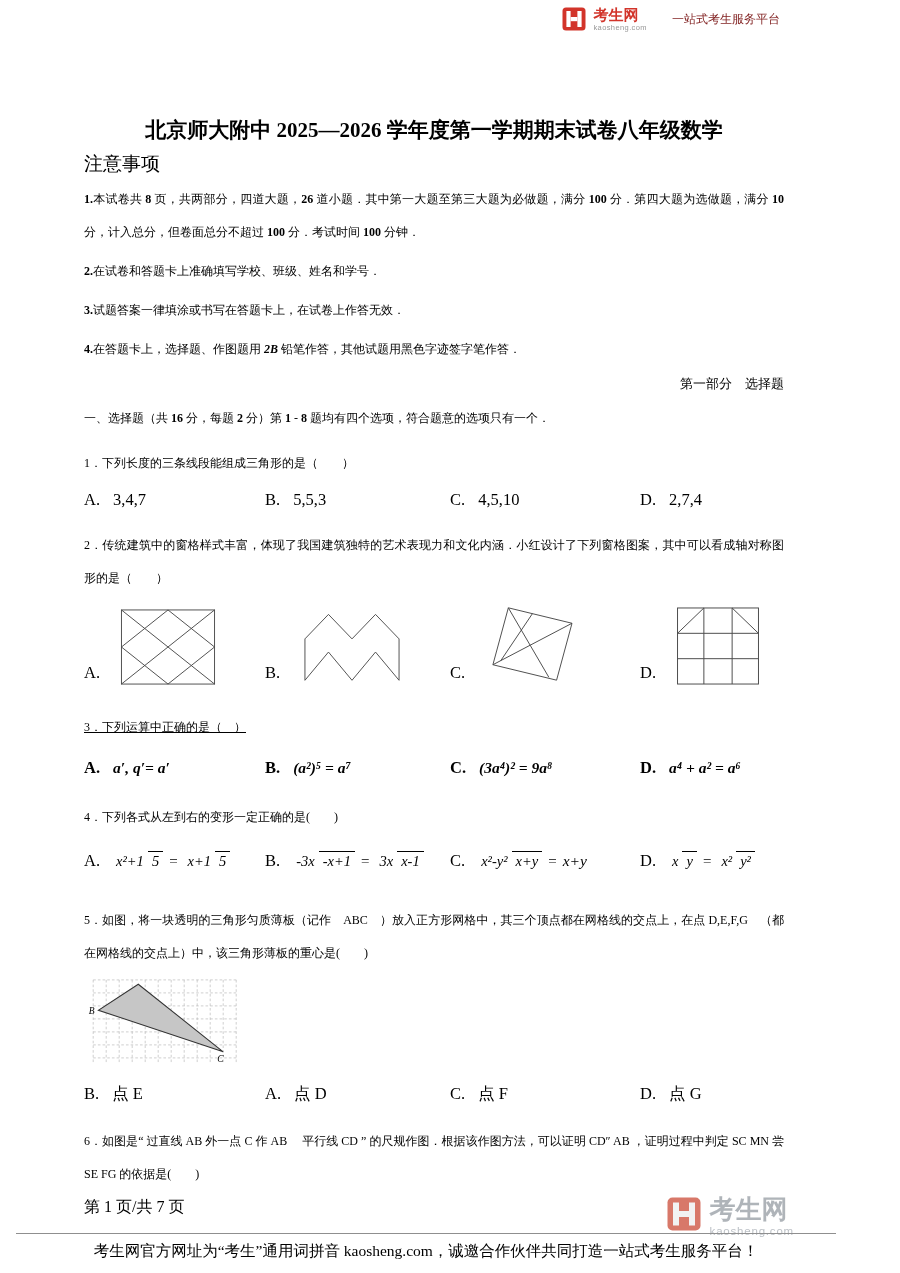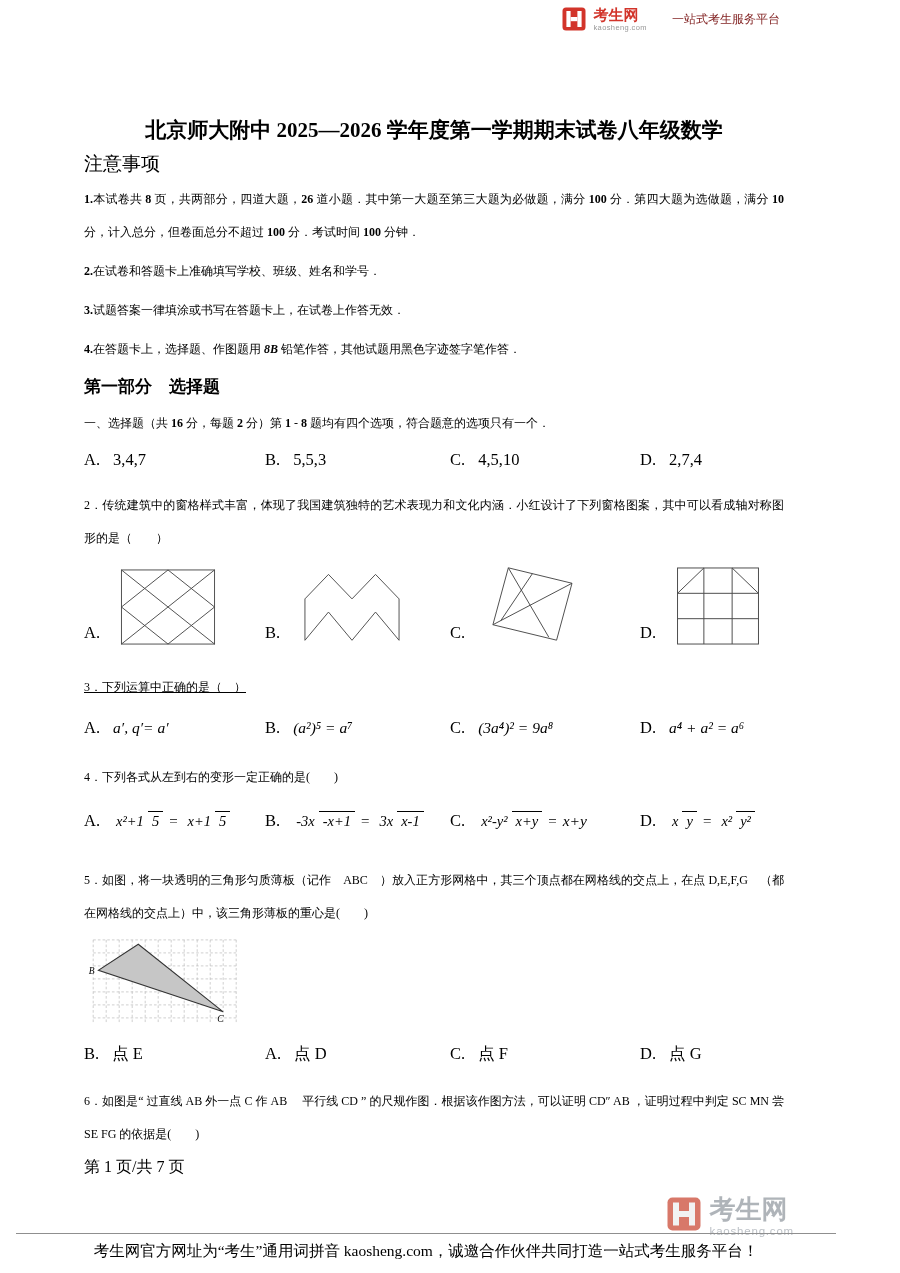--- a/index.html
+++ b/index.html
@@ -16,21 +16,21 @@
   .brand-name { font-family: "Liberation Sans", sans-serif; font-weight: bold; font-size: 15px; color: #d2342a; }
   .brand-domain { font-family: "Liberation Sans", sans-serif; font-size: 7.5px; color: #999; letter-spacing: .4px; margin-top: 2px; }
   .brand-tagline { font-family: "Liberation Sans", sans-serif; font-size: 12px; color: #7f1d1d; margin-left: 18px; }
 
   .content { padding: 0 52px 0 84px; }
   .title { margin: 116px 0 0; text-align: center; font-size: 21px; font-weight: bold; }
   .notice-head { margin: 7px 0 0; font-size: 19px; }
   .para { margin: 6px 0 0; font-size: 12px; line-height: 33px; text-align: justify; }
   .seg-bold { font-weight: bold; }
   .seg-italic { font-style: italic; }
-  .part-head { margin: 9px 0 0; font-size: 17px; text-align: left; font-weight: bold; }
+  .part-head { margin: 9px 0 0; font-size: 13px; text-align: right; }
 
   .opts-row {
     display: grid; grid-template-columns: 181px 185px 190px auto;
     margin-top: 5px; font-size: 16.5px; line-height: 30px; align-items: center;
   }
   .opt { white-space: nowrap; }
   .ol { margin-right: 13px; }
   .fml { font-style: italic; font-size: 15.5px; }
 
   .figure-row { display: grid; grid-template-columns: 181px 185px 190px auto; margin-top: 8px; align-items: end; }
@@ -48,21 +48,21 @@
   .fr-den { border-top: 1px solid #000; }
   .eq { margin: 0 6px; font-size: 15px; }
   .rplain { font-style: italic; font-size: 15.5px; }
 
   .tri-figure { margin: 8px 0 0 4px; }
   .fig-label { font-size: 11px; font-style: italic; fill: #000; font-family: "Liberation Serif", serif; }
 
   [data-name="question-1-text"] { margin-top: 12px; }
   [data-name="question-2-text"] { margin-top: 14px; }
   [data-name="question-3-text"] { margin-top: 26px; text-decoration: underline; }
-  [data-name="question-3-options"] { margin-top: 9px; }
+  [data-name="question-3-options"] { margin-top: 9px; font-weight: bold; }
   [data-name="question-4-text"]  { margin-top: 18px; }
   [data-name="question-5-text"]  { margin-top: 28px; }
   [data-name="question-5-options"] { margin-top: 10px; }
   [data-name="question-6-text"]  { margin-top: 16px; }
   [data-name="section1-heading"] { margin-top: 9px; }
 
   .page-num { margin-top: 6px; text-align: left; font-size: 16px; }
 
   .watermark { position: absolute; right: 42px; bottom: 36px; display: flex; align-items: center; gap: 9px; opacity: .92; }
   .wm-col { display: flex; flex-direction: column; align-items: flex-start; line-height: 1; }
@@ -97,25 +97,26 @@
   </div>
 
   <div class="content" data-name="exam-content">
 
     <h1 class="title" data-name="exam-title">北京师大附中 2025—2026 学年度第一学期期末试卷八年级数学</h1>
 
     <p class="notice-head" data-name="notice-heading">注意事项</p>
     <p class="para" data-name="notice-item-1"><span class="seg-bold">1.</span><span>本试卷共 </span><span class="seg-bold">8</span><span> 页，共两部分，四道大题，</span><span class="seg-bold">26</span><span> 道小题．其中第一大题至第三大题为必做题，满分 </span><span class="seg-bold">100</span><span> 分．第四大题为选做题，满分 </span><span class="seg-bold">10</span><span> 分，计入总分，但卷面总分不超过 </span><span class="seg-bold">100</span><span> 分．考试时间 </span><span class="seg-bold">100</span><span> 分钟．</span></p>
     <p class="para" data-name="notice-item-2"><span class="seg-bold">2.</span><span>在试卷和答题卡上准确填写学校、班级、姓名和学号．</span></p>
     <p class="para" data-name="notice-item-3"><span class="seg-bold">3.</span><span>试题答案一律填涂或书写在答题卡上，在试卷上作答无效．</span></p>
-    <p class="para" data-name="notice-item-4"><span class="seg-bold">4.</span><span>在答题卡上，选择题、作图题用 </span><span class="seg-bold seg-italic">8B</span><span> 铅笔作答，其他试题用黑色字迹签字笔作答．</span></p>
+    <p class="para" data-name="notice-item-4"><span class="seg-bold">4.</span><span>在答题卡上，选择题、作图题用 </span><span class="seg-bold seg-italic">2B</span><span> 铅笔作答，其他试题用黑色字迹签字笔作答．</span></p>
 
     <p class="part-head" data-name="part1-heading">第一部分　选择题</p>
     <p class="para" data-name="section1-heading"><span>一、选择题（共 </span><span class="seg-bold">16</span><span> 分，每题 </span><span class="seg-bold">2</span><span> 分）第 </span><span class="seg-bold">1</span><span> - </span><span class="seg-bold">8</span><span> 题均有四个选项，符合题意的选项只有一个．</span></p>
 
+    <p class="para" data-name="question-1-text">1．下列长度的三条线段能组成三角形的是（　　）</p>
     <div class="opts-row" data-name="question-1-options">
       <span class="opt" data-name="q1-option-a"><span class="ol" data-name="option-label">A.</span><span data-name="option-value">3,4,7</span></span>
       <span class="opt" data-name="q1-option-b"><span class="ol" data-name="option-label">B.</span><span data-name="option-value">5,5,3</span></span>
       <span class="opt" data-name="q1-option-c"><span class="ol" data-name="option-label">C.</span><span data-name="option-value">4,5,10</span></span>
       <span class="opt" data-name="q1-option-d"><span class="ol" data-name="option-label">D.</span><span data-name="option-value">2,7,4</span></span>
     </div>
 
     <p class="para" data-name="question-2-text">2．传统建筑中的窗格样式丰富，体现了我国建筑独特的艺术表现力和文化内涵．小红设计了下列窗格图案，其中可以看成轴对称图形的是（　　）</p>
     <div class="figure-row" data-name="question-2-figures">
       <div class="figcell" data-name="q2-figure-a">

